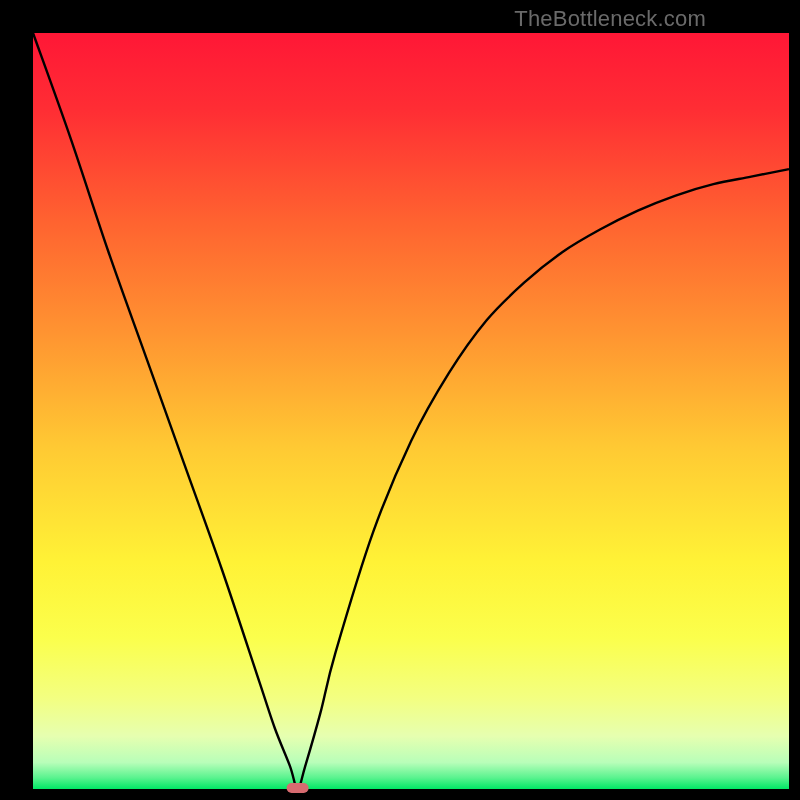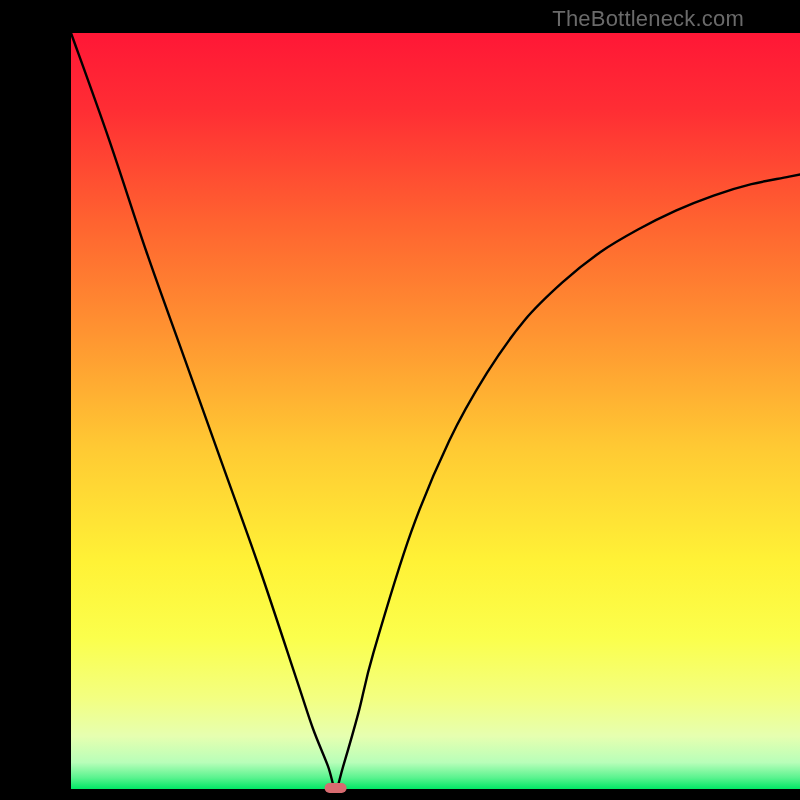--- a/index.html
+++ b/index.html
@@ -9,21 +9,20 @@
     height: 800px;
     background: #000;
     overflow: hidden;
     font-family: Arial, Helvetica, sans-serif;
   }
   .frame {
     position: relative;
     width: 720px;
     height: 800px;
     background: #000;
-    margin-left: 38px;
   }
   .watermark {
     position: absolute;
     top: 6px;
     right: 14px;
     color: #6a6a6a;
     font-size: 22px;
     font-weight: 400;
     z-index: 10;
     letter-spacing: 0.2px;

